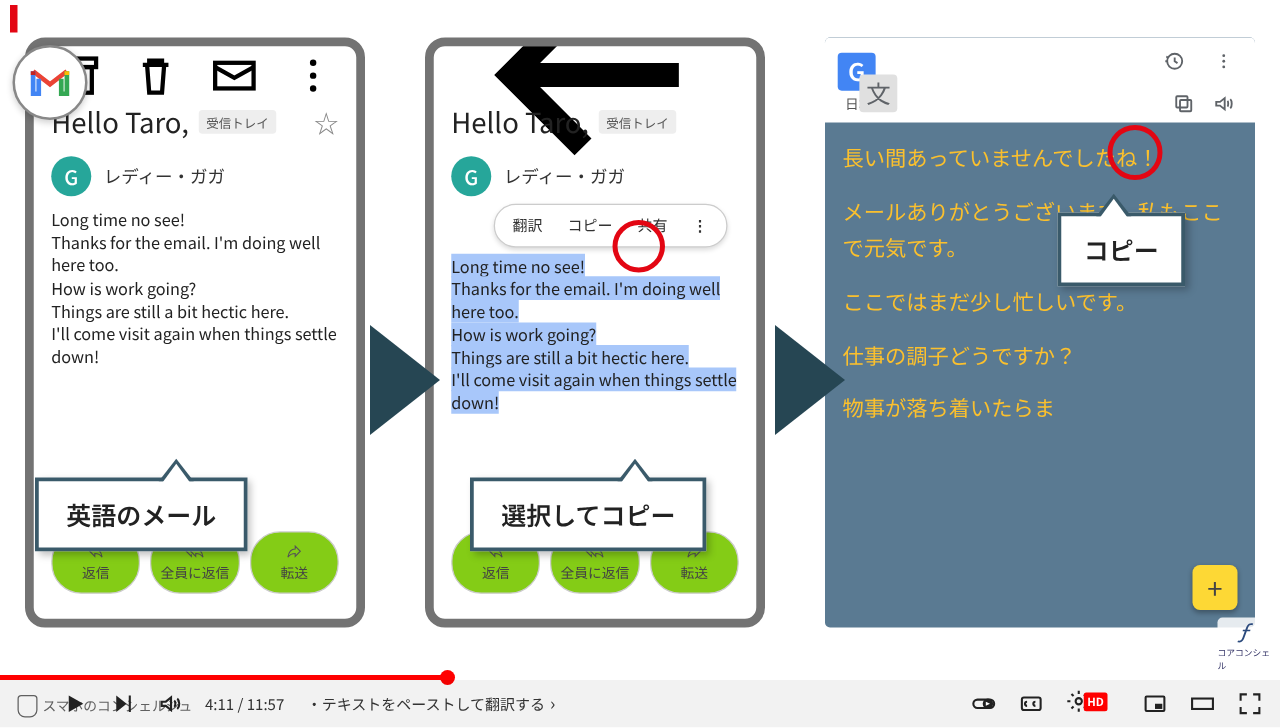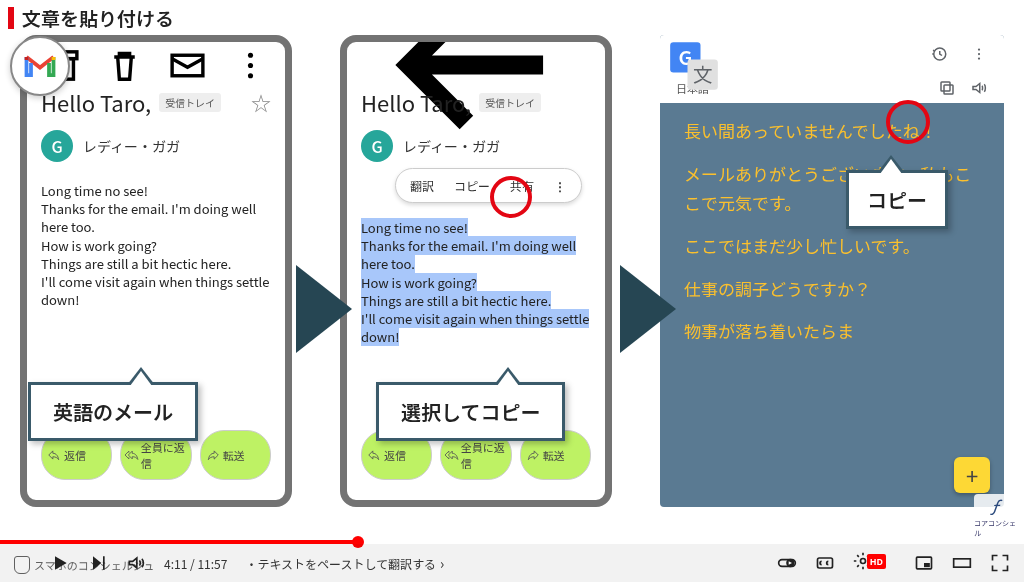--- a/index.html
+++ b/index.html
@@ -27,36 +27,36 @@
 .star { margin-left: auto; color: #888; font-size: 20px; }
 
 .sender-row { display: flex; align-items: center; gap: 10px; margin-bottom: 10px; }
 .avatar { width: 32px; height: 32px; border-radius: 50%; background: #26a69a; color: #fff; display: flex; align-items: center; justify-content: center; font-size: 16px; font-weight: 500; }
 .sender-name { font-size: 14px; color: #333; }
 
 .action-pill { display:flex; align-items:center; gap: 0; background:#fff; border:1px solid #ccc; border-radius: 20px; padding:4px 4px; margin: -4px 0 6px 34px; width: fit-content; box-shadow: 0 2px 4px rgba(0,0,0,.15); }
 .action-pill span { font-size: 12px; padding: 4px 10px; color:#333; }
 .action-pill .more { font-weight: bold; letter-spacing: 1px; }
 
-.body-text { font-size: 13px; line-height: 1.4; color: #222; margin-top: 10px; flex: 1; }
+.body-text { font-size: 13px; line-height: 1.4; color: #222; flex: 1; }
 .body-text.highlight span { background: #a8c7fa; }
 
 .bottom-actions { display: flex; gap: 8px; padding: 10px 0; }
-.pill-btn { flex: 1; border: 1px solid #ccc; border-radius: 24px; padding: 8px 4px; display:flex; flex-direction:row; align-items:center; gap:2px; font-size: 11px; color:#444; background:#bef264; }
+.pill-btn { flex: 1; border: 1px solid #ccc; border-radius: 24px; padding: 8px 4px; display:flex; flex-direction:column; align-items:center; gap:2px; font-size: 11px; color:#444; background:#84cc16; }
 .pill-btn svg { width: 16px; height: 14px; }
 
 
 .translate-panel { flex: 1; background: #5a7a92; border-radius: 4px; position: relative; height: 472px; overflow: hidden; }
 .tp-header { background: #fff; height: 38px; display:flex; align-items:center; justify-content:flex-end; gap:22px; padding: 0 16px; }
 .tp-header svg { width: 18px; height: 18px; color:#5f6368; }
 .tp-lang { background:#fff; padding: 6px 16px 6px; display:flex; align-items:center; }
 .tp-lang .lang { font-size:11px; color:#555; }
 .tp-lang .icons { margin-left:auto; display:flex; gap:14px; align-items:center; }
 .tp-lang .icons svg { width:18px; height:18px; color:#5f6368; }
-.tp-body { padding: 14px 24px; font-size: 17px; line-height: 1.7; color: #fbc02d; }
+.tp-body { padding: 14px 14px; font-size: 17px; line-height: 1.7; color: #fbc02d; }
 .tp-body p { margin-bottom: 14px; }
 .fab { position:absolute; right:14px; bottom:14px; width:36px; height:36px; background:#fdd835; border-radius:6px; display:flex; align-items:center; justify-content:center; font-size:22px; color:#444; box-shadow:0 2px 4px rgba(0,0,0,.3); }
 
 
 .app-icon { position:absolute; width:60px; height:60px; border-radius:50%; background:#fff; border:2px solid #888; display:flex; align-items:center; justify-content:center; z-index:10; box-shadow:0 2px 6px rgba(0,0,0,.2); }
 .gmail-icon { left:10px; top:36px; }
 .translate-icon { left:664px; top:36px; border-radius:6px; border:none; background:transparent; box-shadow:none; }
 
 
 .callout { position:absolute; background:#fff; border:3px solid #3a5a6a; padding: 12px 22px; font-size:20px; font-weight:600; color:#222; box-shadow: 3px 3px 6px rgba(0,0,0,.25); z-index:15; }
@@ -94,21 +94,20 @@
 .watermark .w-icon { font-size:18px; color:#2b4a7d; font-style:italic; }
 
 .channel-logo { position:absolute; bottom:8px; left:14px; font-size:11px; color:#666; display:flex; align-items:center; gap:4px; }
 .channel-logo .shield { width:16px; height:18px; border:1.5px solid #666; border-radius:3px 3px 6px 6px; }
 </style>
 </head>
 <body>
 
 <div class="title-bar">
   <div class="red-bar"></div>
-  <div class="title">文章を貼り付ける</div>
 </div>
 
 <div class="app-icon gmail-icon">
   <svg viewBox="0 0 24 24" width="36" height="36">
     <path d="M3 6 L12 13 L21 6" stroke="#ea4335" stroke-width="2.5" fill="none"></path>
     <path d="M3 6 V18 H6 V10" stroke="#4285f4" stroke-width="2.5" fill="none"></path>
     <path d="M21 6 V18 H18 V10" stroke="#34a853" stroke-width="2.5" fill="none"></path>
     <path d="M3 6 L3 8" stroke="#c5221f" stroke-width="2.5"></path>
     <path d="M21 6 L21 8" stroke="#fbbc04" stroke-width="2.5"></path>
   </svg>

